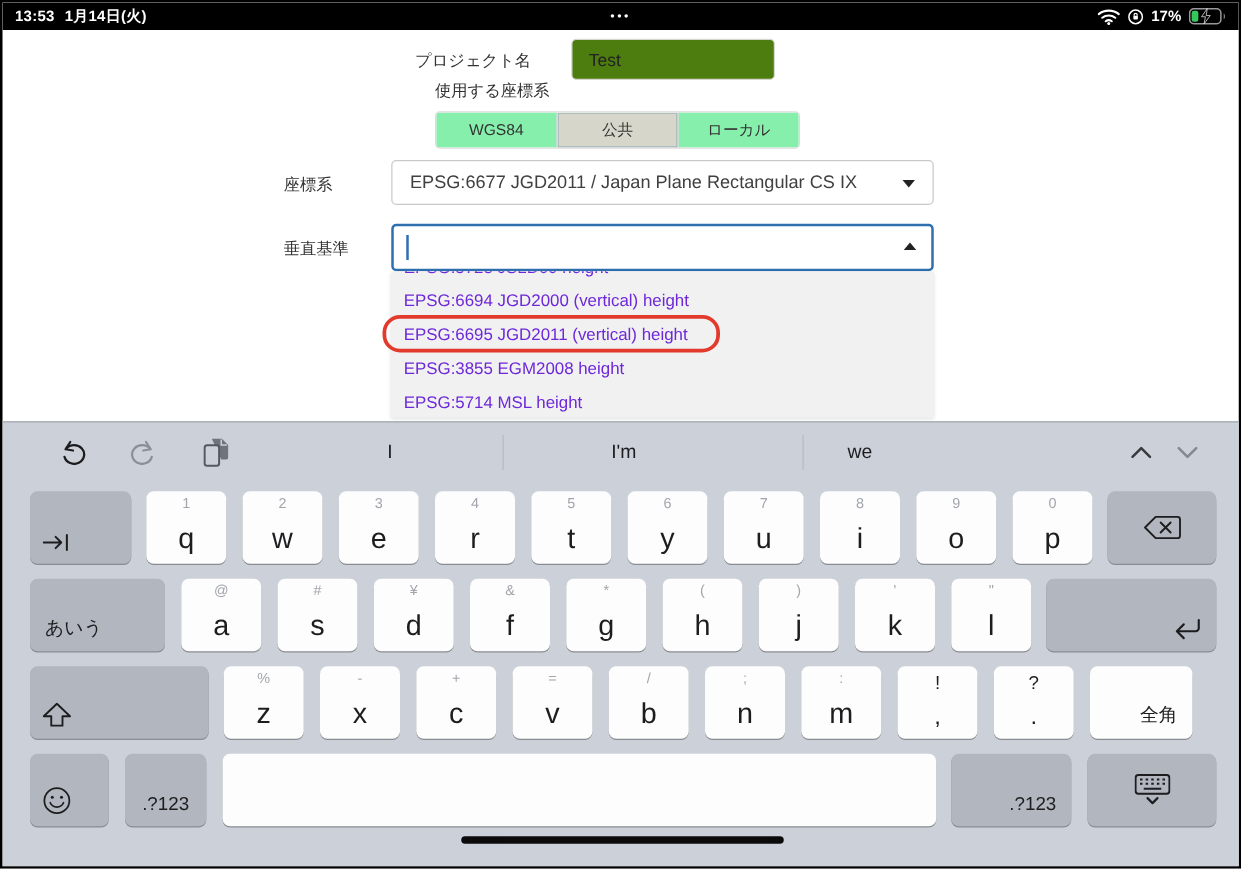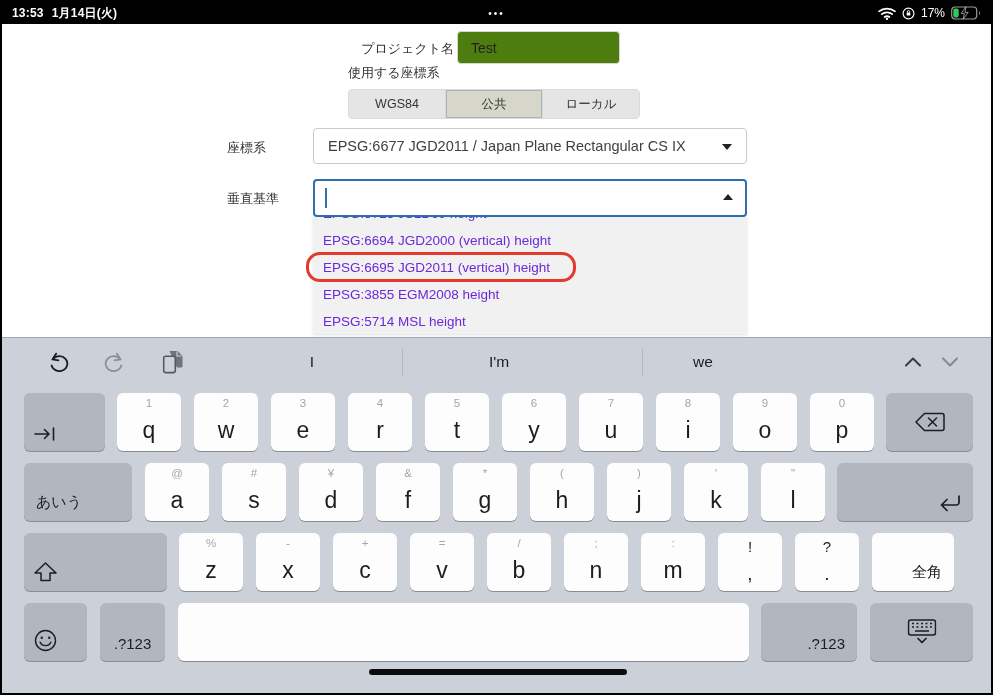--- a/index.html
+++ b/index.html
@@ -5,30 +5,30 @@
   html,body{margin:0;padding:0;background:#fff;}
   .screen{position:relative;width:993px;height:695px;box-sizing:border-box;border:2px solid #000;
     background:#fff;font-family:"Liberation Sans","DejaVu Sans",sans-serif;overflow:hidden;}
   
   .statusbar{position:absolute;left:0;top:0;width:100%;height:22px;background:#000;color:#fff;}
   .sb-left{position:absolute;left:10px;top:0;height:22px;display:flex;align-items:center;gap:8px;
     font-size:12px;font-weight:600;letter-spacing:.2px;}
   .sb-center{position:absolute;left:50%;top:0;transform:translateX(-50%);height:22px;display:flex;align-items:center;
     font-size:10px;letter-spacing:2px;color:#fff;}
   .sb-right{position:absolute;right:10px;top:0;height:22px;display:flex;align-items:center;gap:6px;font-size:12px;}
-  .sb-right .pct{font-weight:400;}
+  .sb-right .pct{font-weight:700;}
   
   .form-label{position:absolute;font-size:13px;color:#333;line-height:16px;}
   .proj-input{position:absolute;left:455px;top:29px;width:163px;height:33px;box-sizing:border-box;
     background:#4d7c0f;border:1px solid #d8d6cc;border-radius:4px;font-size:14px;color:#222;
     display:flex;align-items:center;padding-left:13px;}
   .segmented{position:absolute;left:346px;top:87px;width:292px;height:30px;box-sizing:border-box;
     display:flex;border:1px solid #dadada;border-radius:4px;background:#fff;overflow:hidden;}
   .segment{flex:1;display:flex;align-items:center;justify-content:center;font-size:12.5px;color:#333;
-    border-right:1px solid #dadada;background:#e5e5e5;cursor:default;}
+    border-right:1px solid #dadada;background:#86efac;cursor:default;}
   .segment:last-child{border-right:none;}
   .segment.selected{background:var(--seg-selected,#d6d7ca);box-shadow:inset 0 0 0 1px #a3b5bd;}
   .selectbox{position:absolute;left:311px;top:126px;width:434px;height:36px;box-sizing:border-box;
     background:#fff;border:1px solid #c9c9c9;border-radius:4px;display:flex;align-items:center;
     font-size:14.5px;color:#404040;padding:0 30px 0 14px;}
   .combo{position:absolute;left:311px;top:177px;width:434px;height:38px;box-sizing:border-box;
     background:#fff;border:2px solid var(--accent,#2e6fb0);border-radius:4px;}
   .text-caret{position:absolute;left:10px;top:7px;width:2px;height:20px;background:var(--accent,#2e6fb0);}
   .caret-down{position:absolute;right:14px;top:50%;margin-top:-2px;width:0;height:0;
     border-left:5px solid transparent;border-right:5px solid transparent;border-top:6px solid #222;}
@@ -95,21 +95,21 @@
         <svg width="30" height="14" viewBox="0 0 30 14">
             <rect x="0.7" y="1" width="25" height="12" rx="3.4" fill="none" stroke="#9a9a9e" stroke-width="1.2"></rect>
             <rect x="2.3" y="2.6" width="5.4" height="8.8" rx="1.8" fill="#34c759"></rect>
             <path d="M28 4.7 c1.2 .6 1.2 4 0 4.6 Z" fill="#9a9a9e"></path>
             <path d="M14.8 .8 L10.2 7.4 h3.1 L12.2 13.2 L17.2 6.4 h-3.2 Z" fill="#0a0a0a" stroke="#e8e8e8" stroke-width="0.6"></path>
           </svg>
       </span>
     </div>
   </div>
 
-  <div class="form-label" style="left:330px;top:39px;width:122px;text-align:right;">プロジェクト名</div>
+  <div class="form-label" style="left:330px;top:39px;width:122px;">プロジェクト名</div>
   <div class="proj-input">
     <span>Test</span>
   </div>
 
   <div class="form-label" style="left:346px;top:63px;">使用する座標系</div>
   <div class="segmented">
       <div class="segment">WGS84</div>
       <div class="segment selected">公共</div>
       <div class="segment">ローカル</div>
     </div>
@@ -153,21 +153,21 @@
         <svg width="21" height="24" viewBox="0 0 21 24">
             <path d="M7 1 h8 l5 5 v10 a1.5 1.5 0 0 1 -1.5 1.5 h-4" fill="#6f737a"></path>
             <path d="M14.5 1.5 V6 h4.5" fill="none" stroke="#ccd1d9" stroke-width="1.2"></path>
             <rect x="1.2" y="6.2" width="11.6" height="16.4" rx="2" fill="#ccd1d9" stroke="#55585e" stroke-width="1.6"></rect>
           </svg>
       </span>
       <span class="tb-divider" style="left:400px;"></span>
       <span class="tb-divider" style="left:640px;"></span>
       <span class="suggestion" style="left:310px;">I</span>
       <span class="suggestion" style="left:497px;">I'm</span>
-      <span class="suggestion" style="left:701px;">we</span>
+      <span class="suggestion" style="left:686px;">we</span>
       <span class="tb-icon" style="left:911px;">
         <svg width="17" height="10" viewBox="0 0 17 10">
             <path d="M1.5 8.5 L8.5 1.5 L15.5 8.5" fill="none" stroke="#3a3a3c" stroke-width="2" stroke-linecap="round" stroke-linejoin="round"></path>
           </svg>
       </span>
       <span class="tb-icon" style="left:948px;">
         <svg width="17" height="10" viewBox="0 0 17 10">
             <path d="M1.5 1.5 L8.5 8.5 L15.5 1.5" fill="none" stroke="#84888f" stroke-width="2" stroke-linecap="round" stroke-linejoin="round"></path>
           </svg>
       </span>

